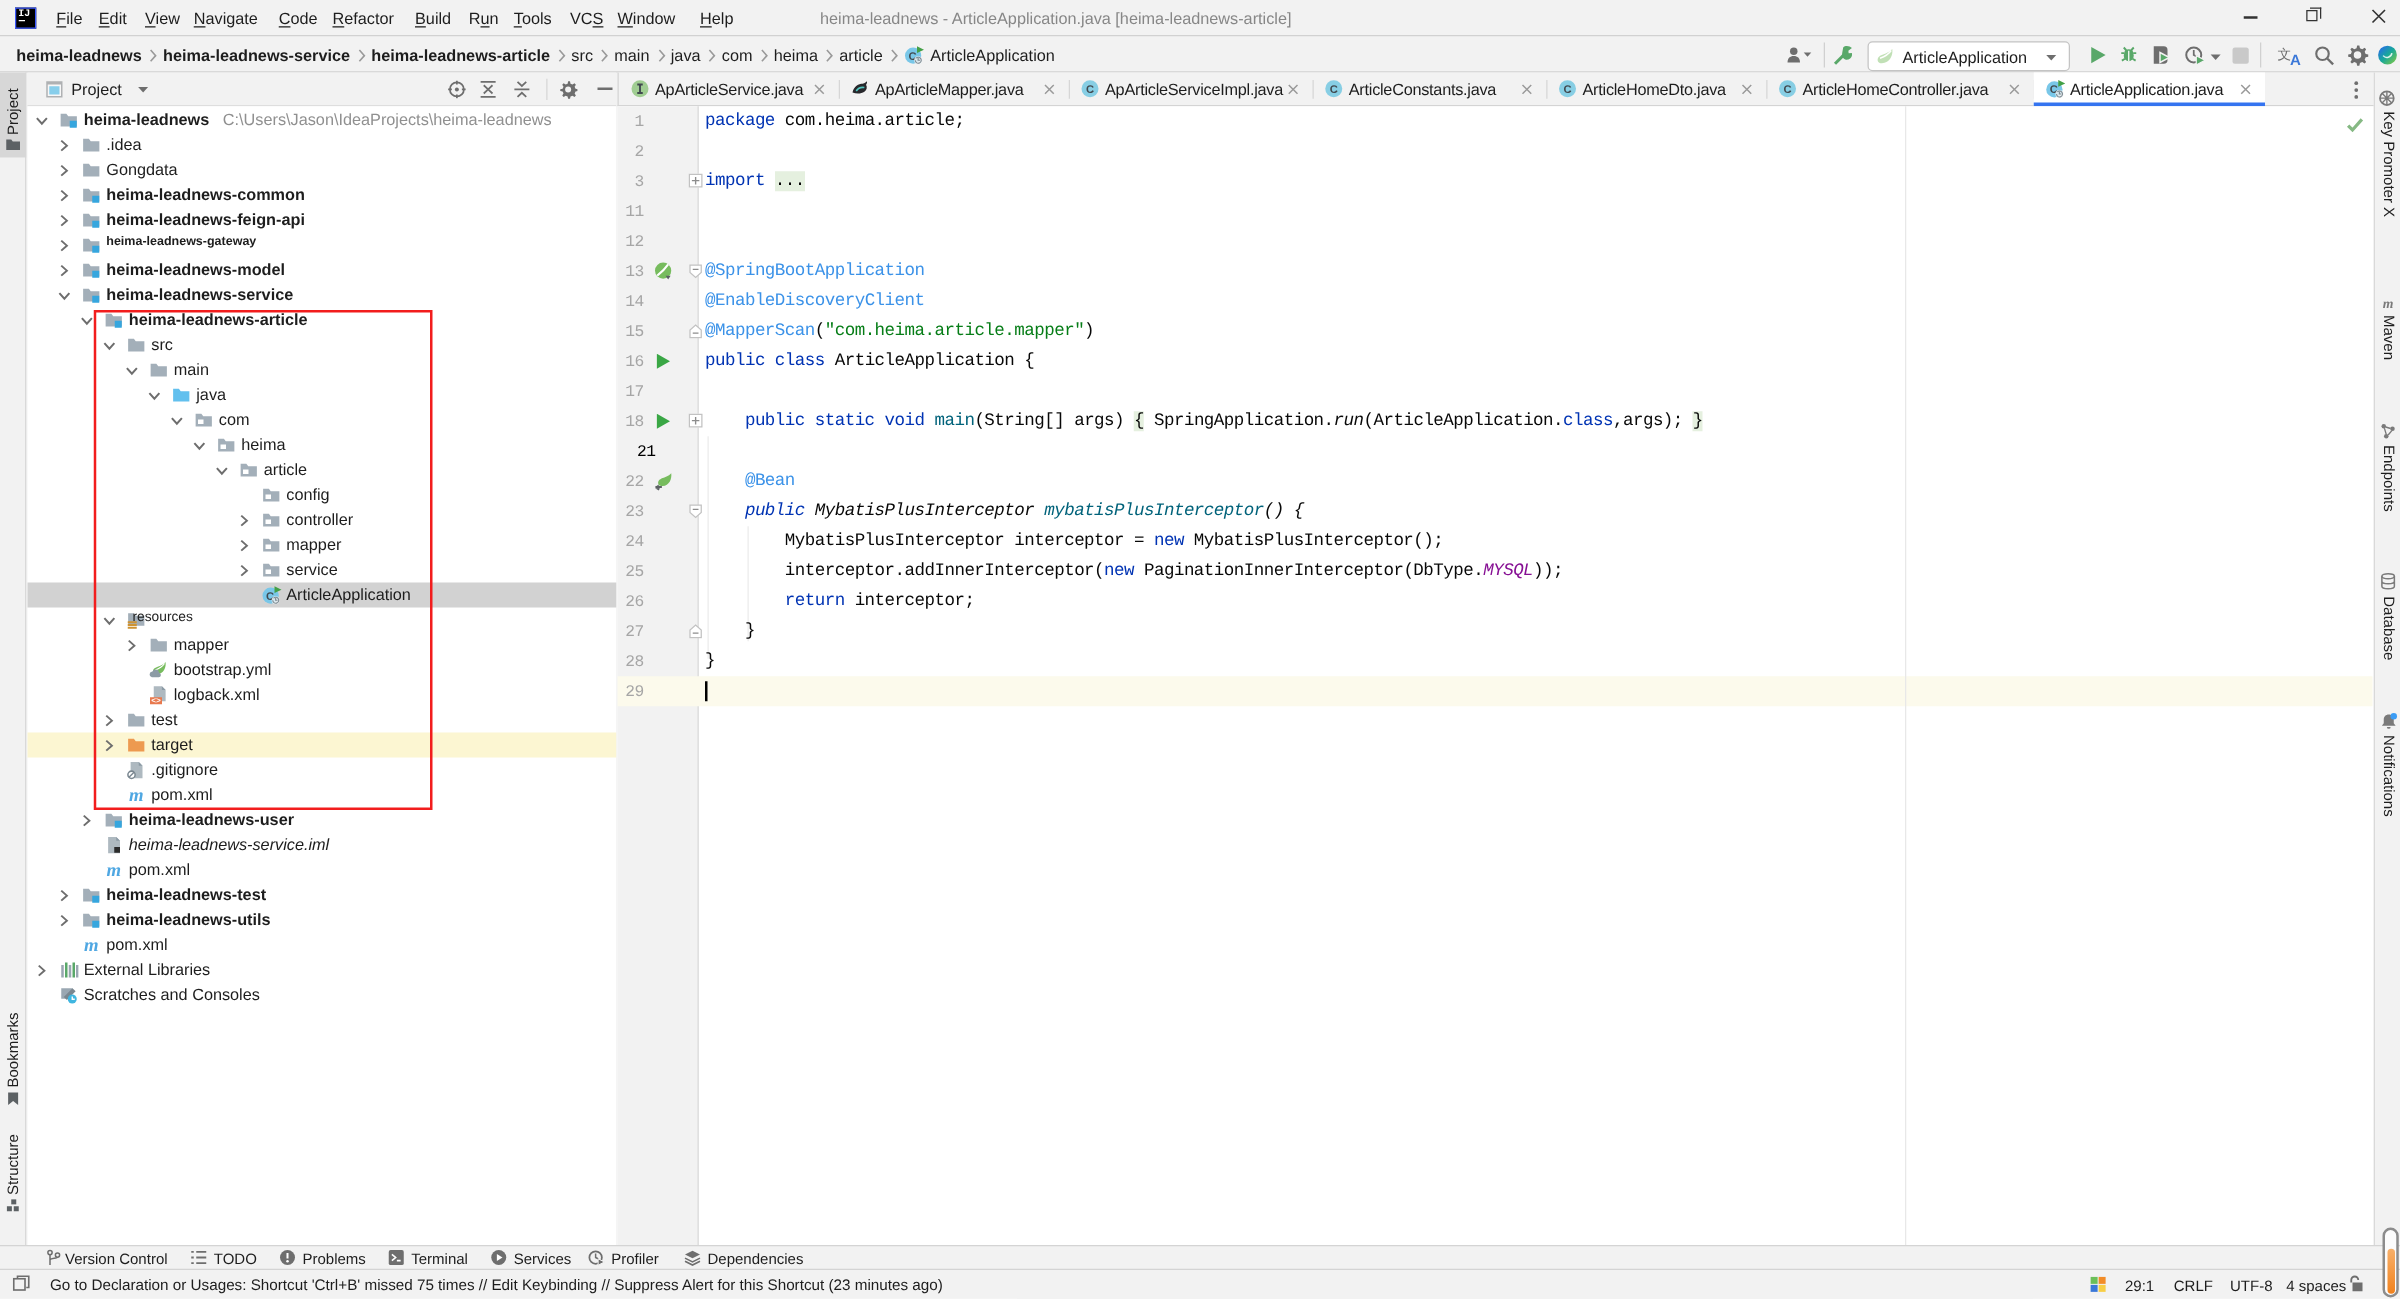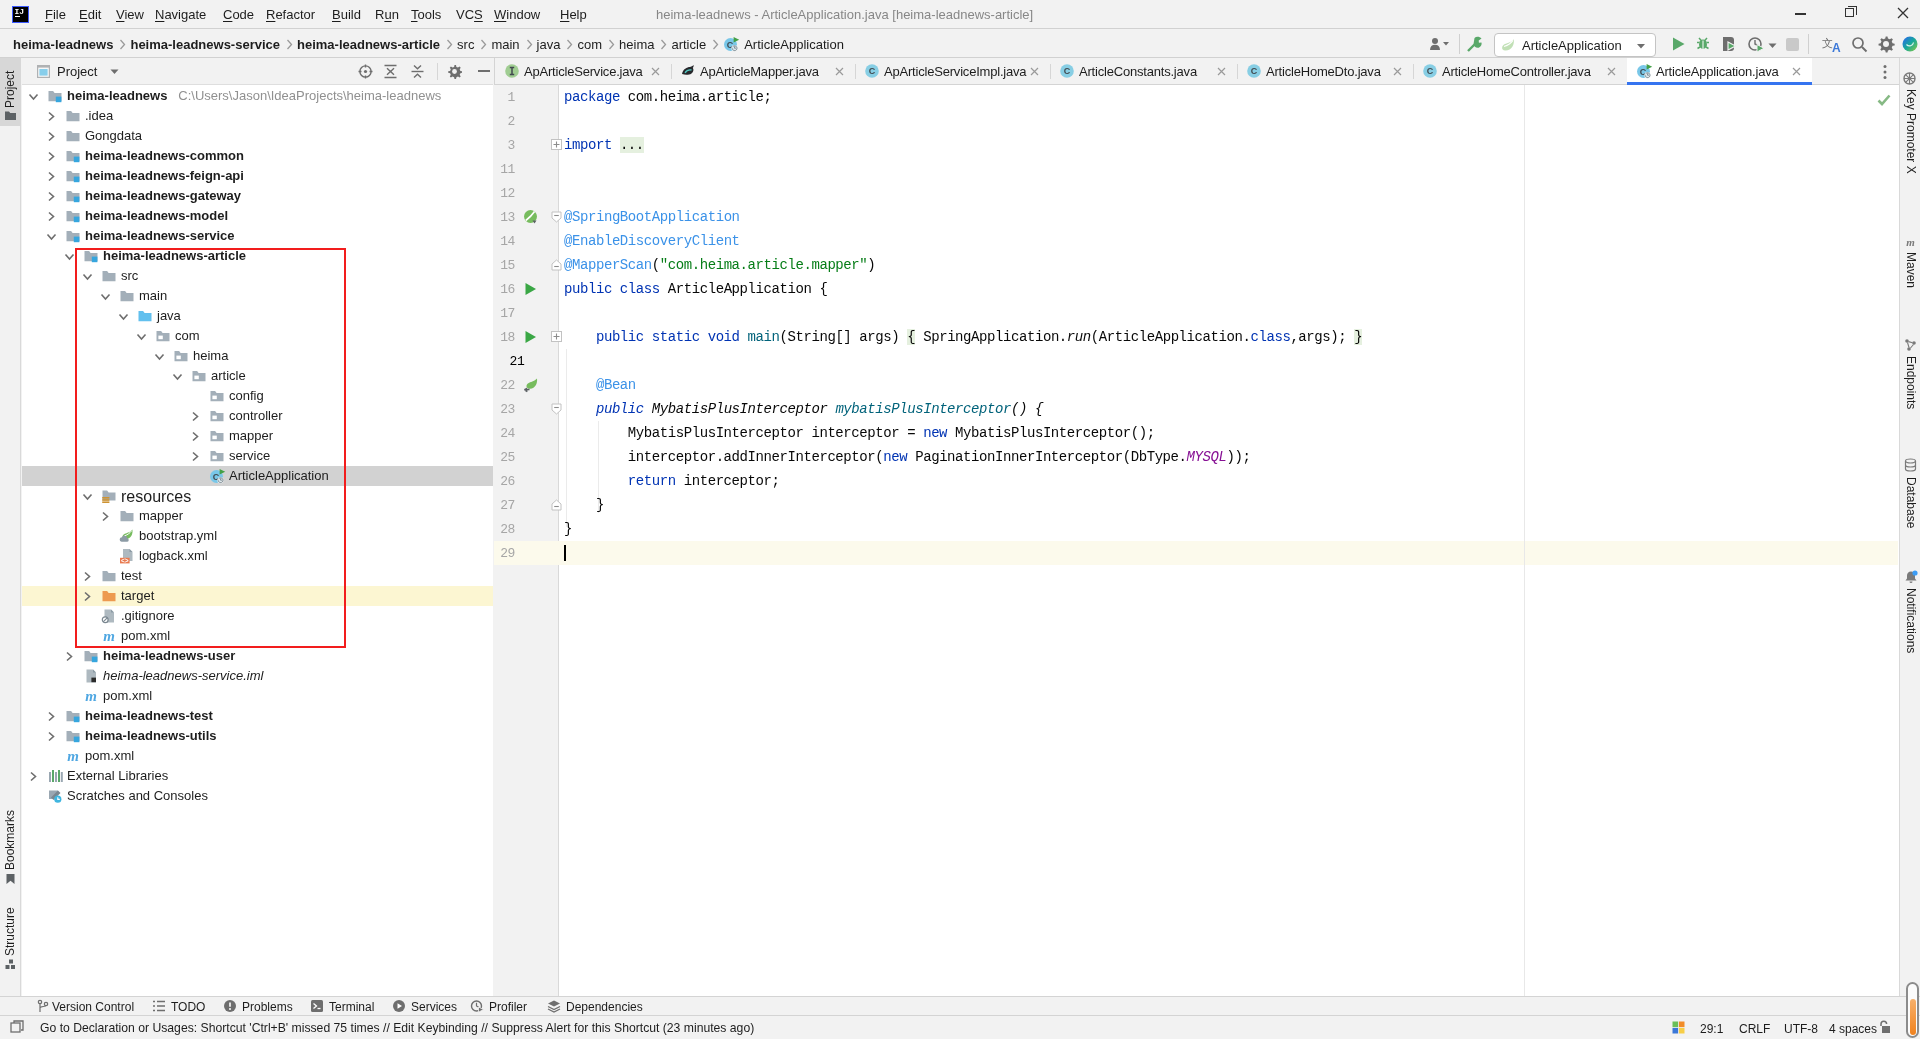--- a/index.html
+++ b/index.html
@@ -280,21 +280,21 @@
     <svg width="11" height="11" viewBox="0 0 11 11">
       <path d="M3 1.5 L7.5 5.5 L3 9.5" fill="none" stroke="#6E6E6E" stroke-width="1.6"></path>
     </svg>
   </div>
 <div class="abs" style="left:65px;top:188px;width:17px;height:16px;">
     <svg width="16" height="16" viewBox="0 0 16 16">
       <path d="M1.5 3 h4.6 l1.5 1.9 H14.5 V13.2 H1.5 Z" fill="#A3AFB9"></path>
       <rect x="8.8" y="8.6" width="5.6" height="5.6" fill="#36A6DE"></rect>
     </svg>
   </div>
-<div class="abs" style="left:85px;top:188px;font-size:13px;font-weight:bold;color:#1d1d1d;white-space:nowrap;">heima-leadnews-gateway</div>
+<div class="abs" style="left:85px;top:188px;font-size:10px;font-weight:bold;color:#1d1d1d;white-space:nowrap;">heima-leadnews-gateway</div>
 <div class="abs" style="left:46px;top:211px;width:11px;height:11px;">
     <svg width="11" height="11" viewBox="0 0 11 11">
       <path d="M3 1.5 L7.5 5.5 L3 9.5" fill="none" stroke="#6E6E6E" stroke-width="1.6"></path>
     </svg>
   </div>
 <div class="abs" style="left:65px;top:208px;width:17px;height:16px;">
     <svg width="16" height="16" viewBox="0 0 16 16">
       <path d="M1.5 3 h4.6 l1.5 1.9 H14.5 V13.2 H1.5 Z" fill="#A3AFB9"></path>
       <rect x="8.8" y="8.6" width="5.6" height="5.6" fill="#36A6DE"></rect>
     </svg>
@@ -453,21 +453,21 @@
     </svg>
   </div>
 <div class="abs" style="left:101px;top:488px;width:17px;height:16px;">
     <svg width="16" height="16" viewBox="0 0 16 16">
       <path d="M1.5 2.6 h4.6 l1.5 1.9 H14.5 V12.6 H1.5 Z" fill="#A3AFB9"></path>
       <rect x="1.2" y="9.0" width="7.2" height="1.6" fill="#CE9332"></rect>
       <rect x="1.2" y="11.2" width="7.2" height="1.6" fill="#CE9332"></rect>
       <rect x="1.2" y="13.4" width="7.2" height="1.6" fill="#CE9332"></rect>
     </svg>
   </div>
-<div class="abs" style="left:121px;top:488px;font-size:16px;font-weight:normal;color:#1d1d1d;white-space:nowrap;">resources</div>
+<div class="abs" style="left:106px;top:488px;font-size:11px;font-weight:normal;color:#1d1d1d;white-space:nowrap;">resources</div>
 <div class="abs" style="left:100px;top:511px;width:11px;height:11px;">
     <svg width="11" height="11" viewBox="0 0 11 11">
       <path d="M3 1.5 L7.5 5.5 L3 9.5" fill="none" stroke="#6E6E6E" stroke-width="1.6"></path>
     </svg>
   </div>
 <div class="abs" style="left:119px;top:508px;width:17px;height:16px;">
     <svg width="16" height="16" viewBox="0 0 16 16">
       <path d="M1.5 3 h4.6 l1.5 1.9 H14.5 V13.2 H1.5 Z" fill="#A3AFB9"></path>
     </svg>
   </div>

